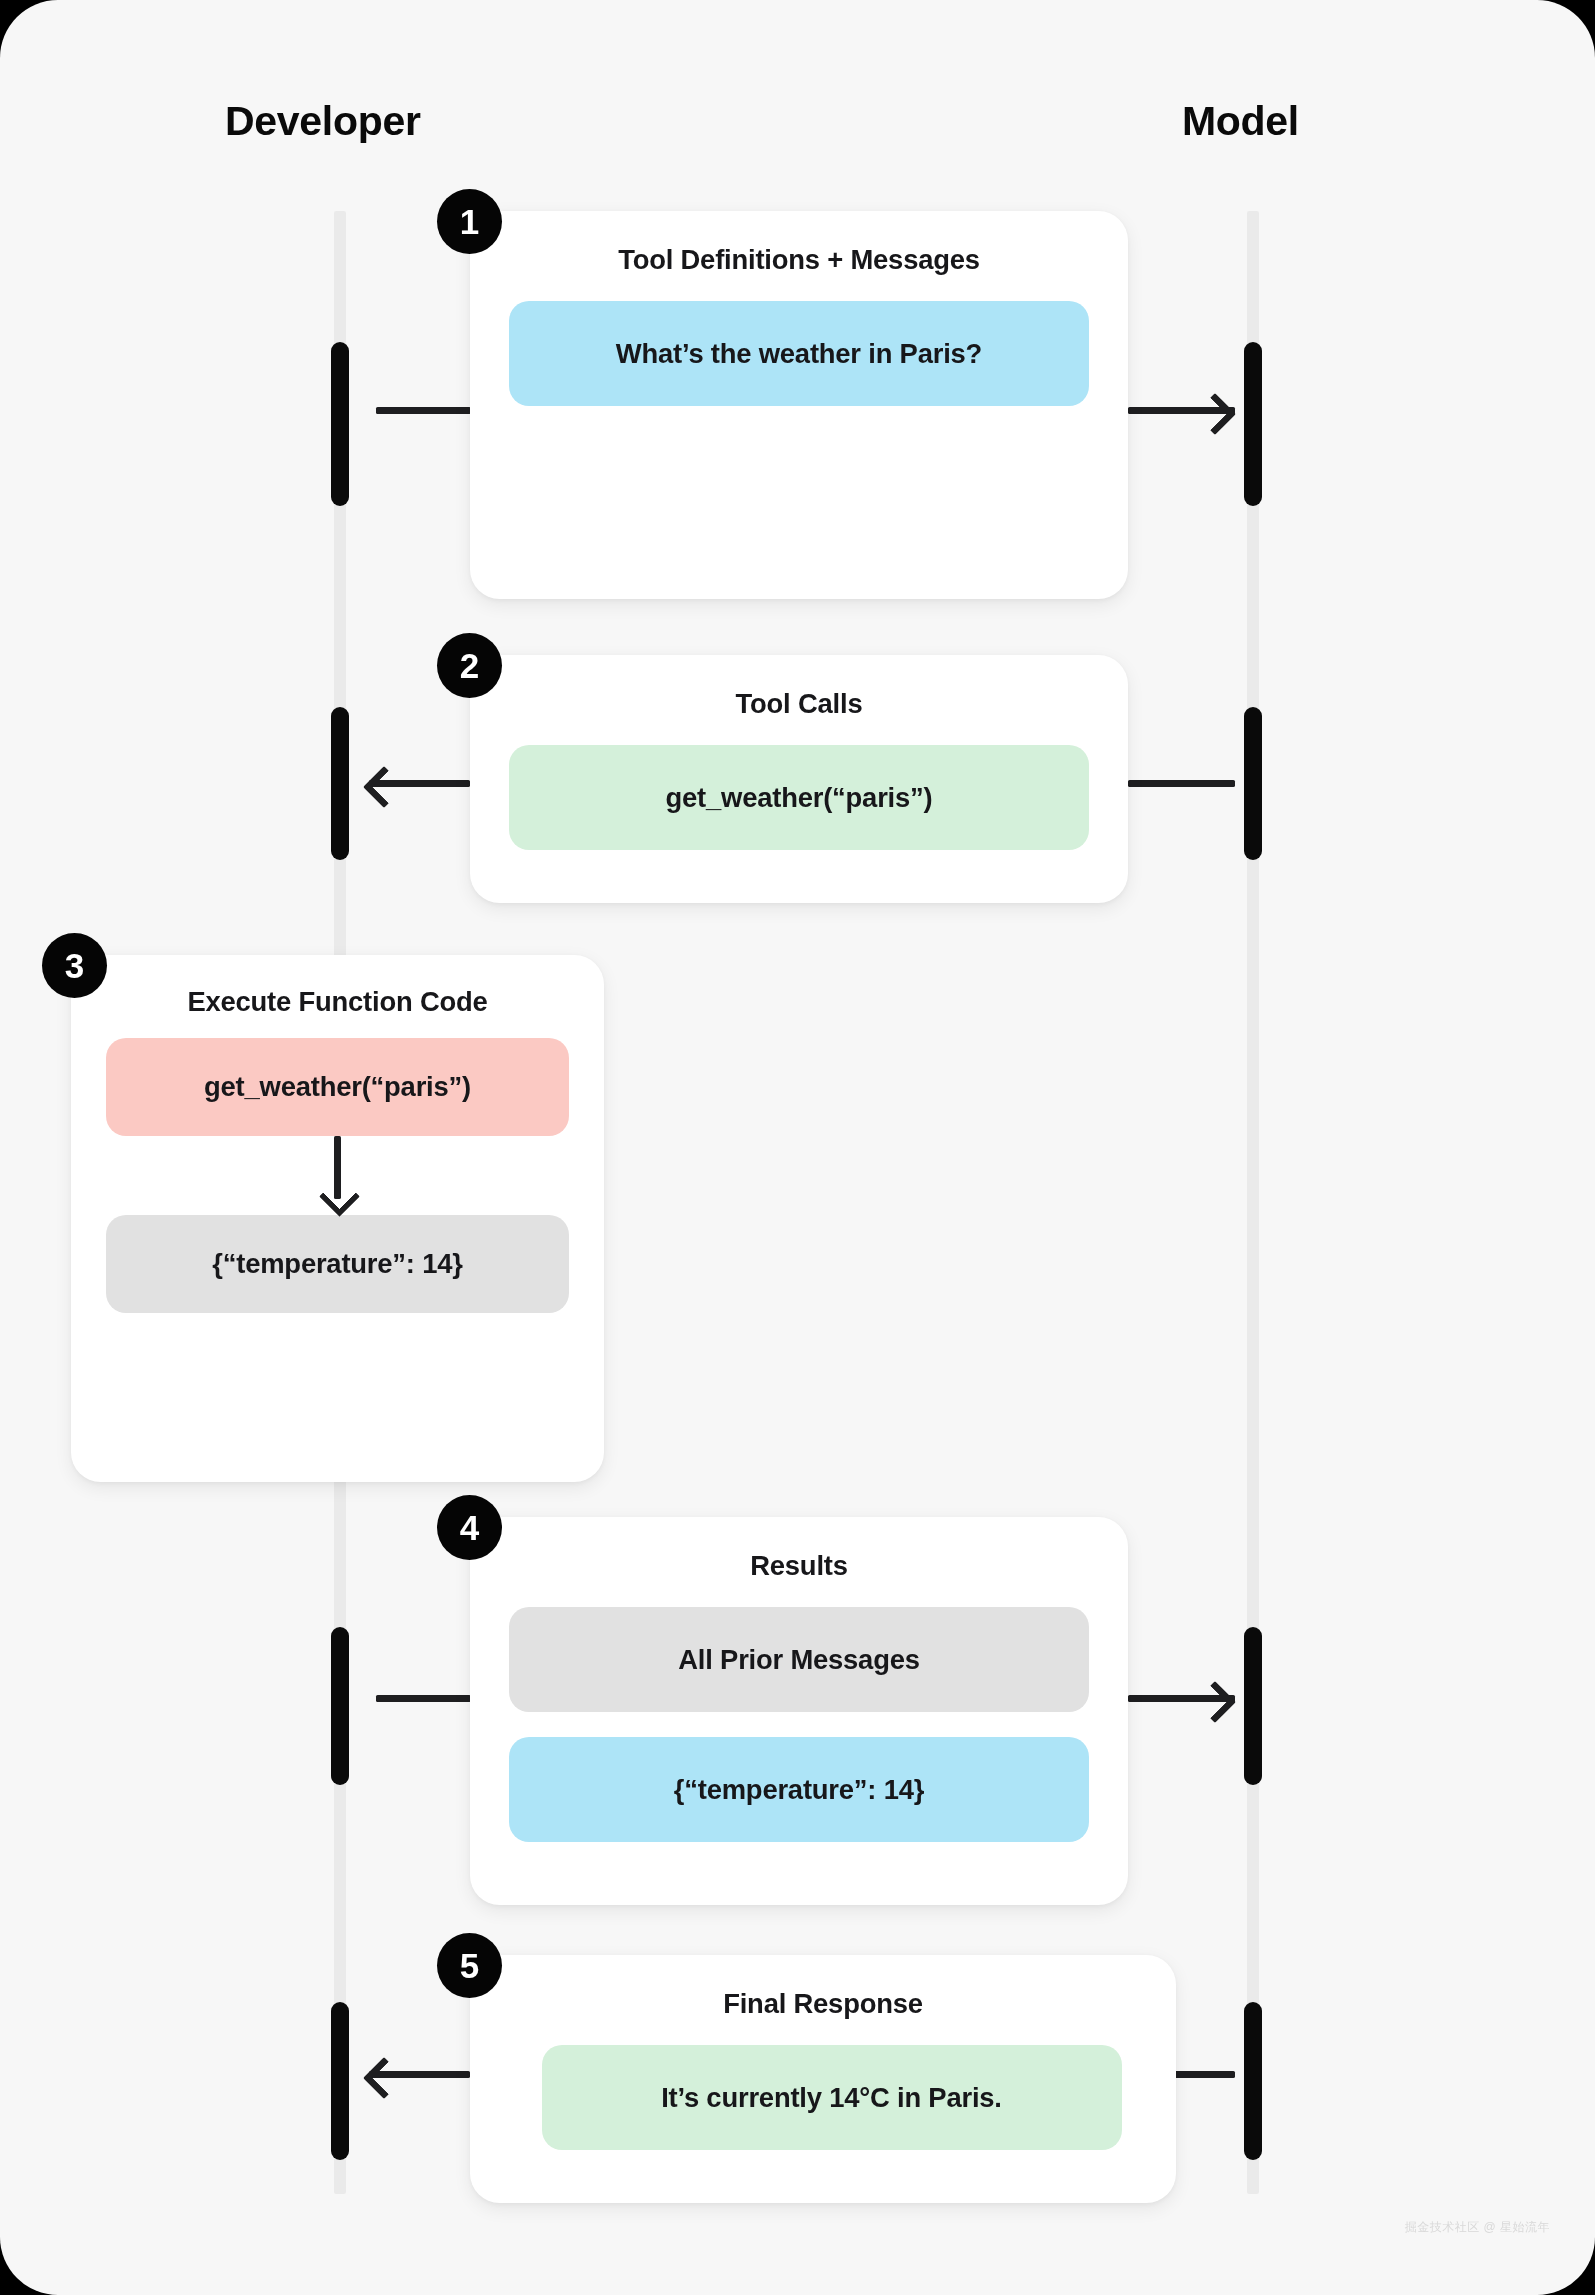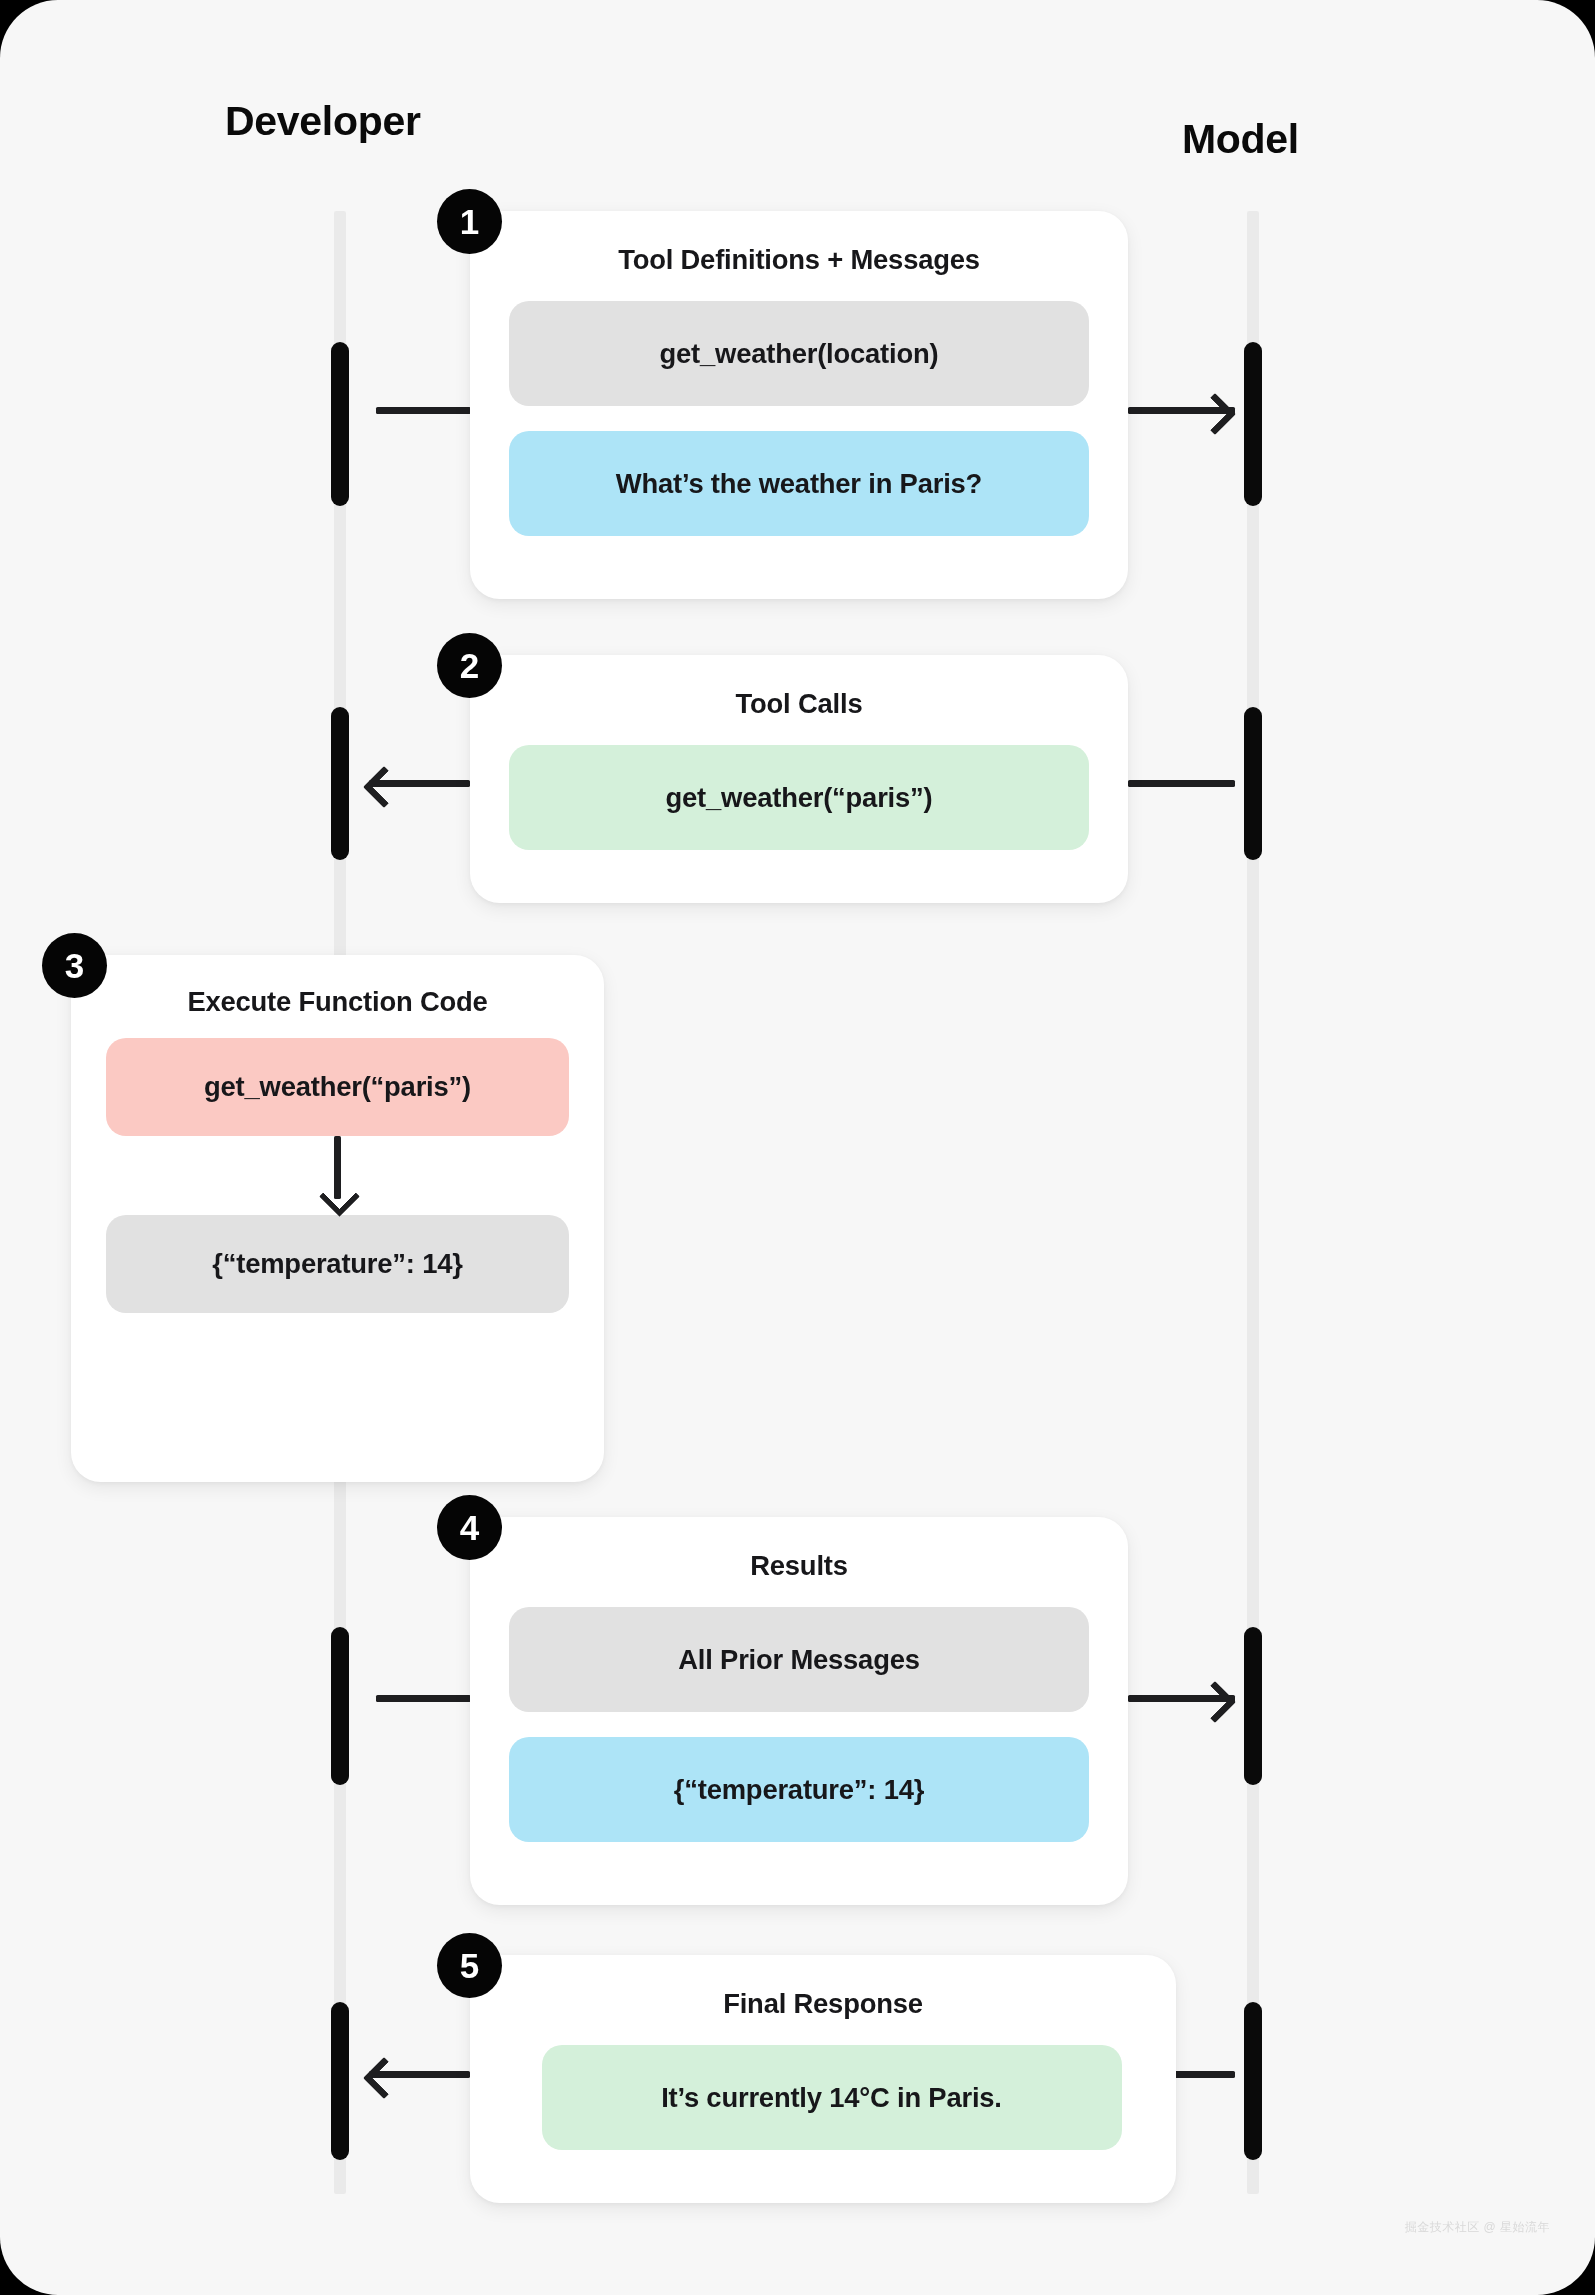--- a/index.html
+++ b/index.html
@@ -19,21 +19,21 @@
   
   .col-title{
     position:absolute;
     font-size:41px;
     font-weight:600;
     color:#0A0A0A;
     letter-spacing:-0.3px;
     white-space:nowrap;
   }
   #title-developer{ left:225px; top:98px; }
-  #title-model{     left:1182px; top:116px; }
+  #title-model{     left:1182px; top:98px; }
 
   
   .lifeline{
     position:absolute;
     width:11.6px;
     background:#EAEAEA;
     border-radius:2.1px;
   }
   #lifeline-dev{   left:334px;  top:211px; height:1983px; }
   #lifeline-model{ left:1247px; top:211px; height:1983px; }
@@ -185,21 +185,20 @@
   <div class="arrow" style="left:1128px; top:1695px; width:107px;"></div>
   <div class="arrow-head right" style="left:1200px; top:1687px;"></div>
 
   <div class="arrow" style="left:369px; top:2071px; width:101px;"></div>
   <div class="arrow" style="left:1128px; top:2071px; width:107px;"></div>
   <div class="arrow-head left" style="left:369px; top:2063px;"></div>
 
   <div class="badge" style="left:437px; top:189px;">1</div>
   <div class="card" style="left:470px; top:211px; width:658px; height:388px; padding:33px 37px;">
     <div class="card-title">Tool Definitions + Messages</div>
-    <div class="pill gray" style="width:580px;height:105px;margin-top:25px;">get_weather(location)</div>
     <div class="pill blue" style="width:580px;height:105px;margin-top:25px;">What’s the weather in Paris?</div>
   </div>
 
   <div class="badge" style="left:437px; top:633px;">2</div>
   <div class="card" style="left:470px; top:655px; width:658px; height:248px; padding:33px 37px;">
     <div class="card-title">Tool Calls</div>
     <div class="pill green" style="width:580px;height:105px;margin-top:25px;">get_weather(“paris”)</div>
   </div>
 
   <div class="badge" style="left:42px; top:933px;">3</div>

